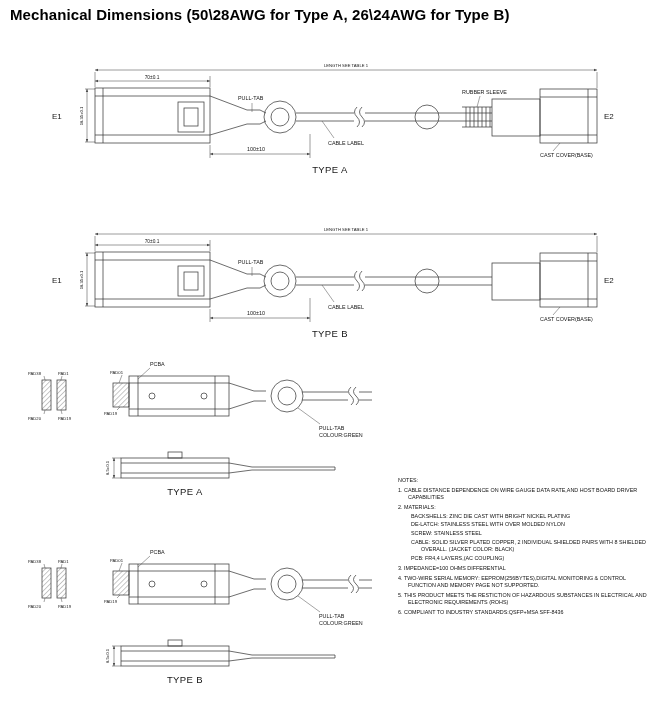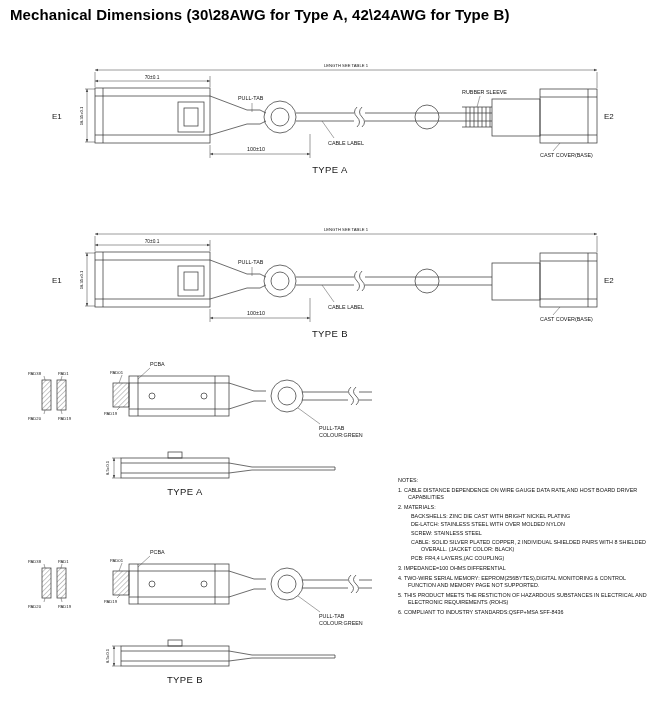--- a/index.html
+++ b/index.html
@@ -17,21 +17,21 @@
   .t8  { font-size:8px; }
   .cap { font-size:9.5px; letter-spacing:0.4px; }
   .notes { position:absolute; left:398px; top:477px; width:252px; font-size:5.4px; line-height:1.35; color:#111; }
   .notes-heading { margin-bottom:2px; }
   .note.i0 { padding-left:10px; text-indent:-10px; margin-top:2.5px; }
   .note.i1 { margin-left:13px; padding-left:10px; text-indent:-10px; margin-top:1.5px; }
 </style>
 </head>
 <body>
 
-<h1 class="title">Mechanical Dimensions (30\28AWG for Type A, 42\24AWG for Type B)</h1>
+<h1 class="title">Mechanical Dimensions (50\28AWG for Type A, 26\24AWG for Type B)</h1>
 
 <svg class="drawing" width="657" height="720" viewBox="0 0 657 720">
   <defs>
     <marker id="arr" viewBox="0 0 10 10" refX="9" refY="5" markerWidth="6" markerHeight="6" orient="auto-start-reverse">
       <path d="M0,1.5 L10,5 L0,8.5 z" fill="#4a4a4a"></path>
     </marker>
     <pattern id="hatch" width="3.5" height="3.5" patternUnits="userSpaceOnUse" patternTransform="rotate(45)">
       <line x1="0" y1="0" x2="0" y2="3.5" stroke="#777" stroke-width="0.8"></line>
     </pattern>
   </defs>

